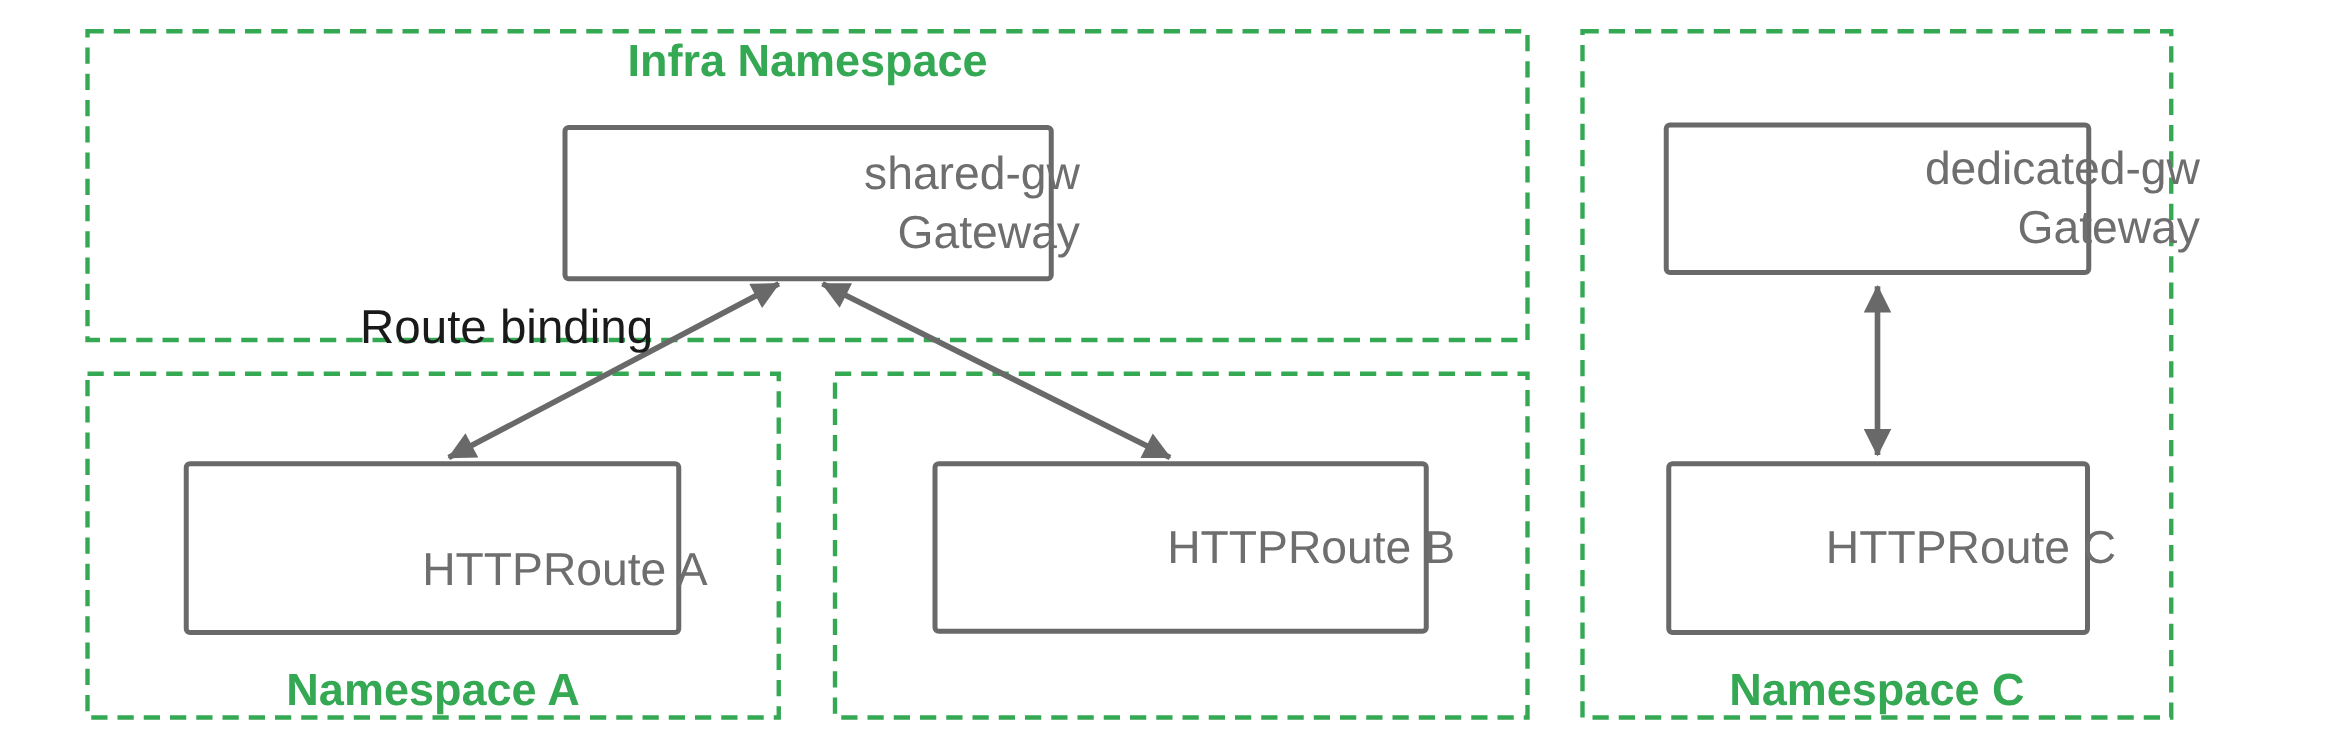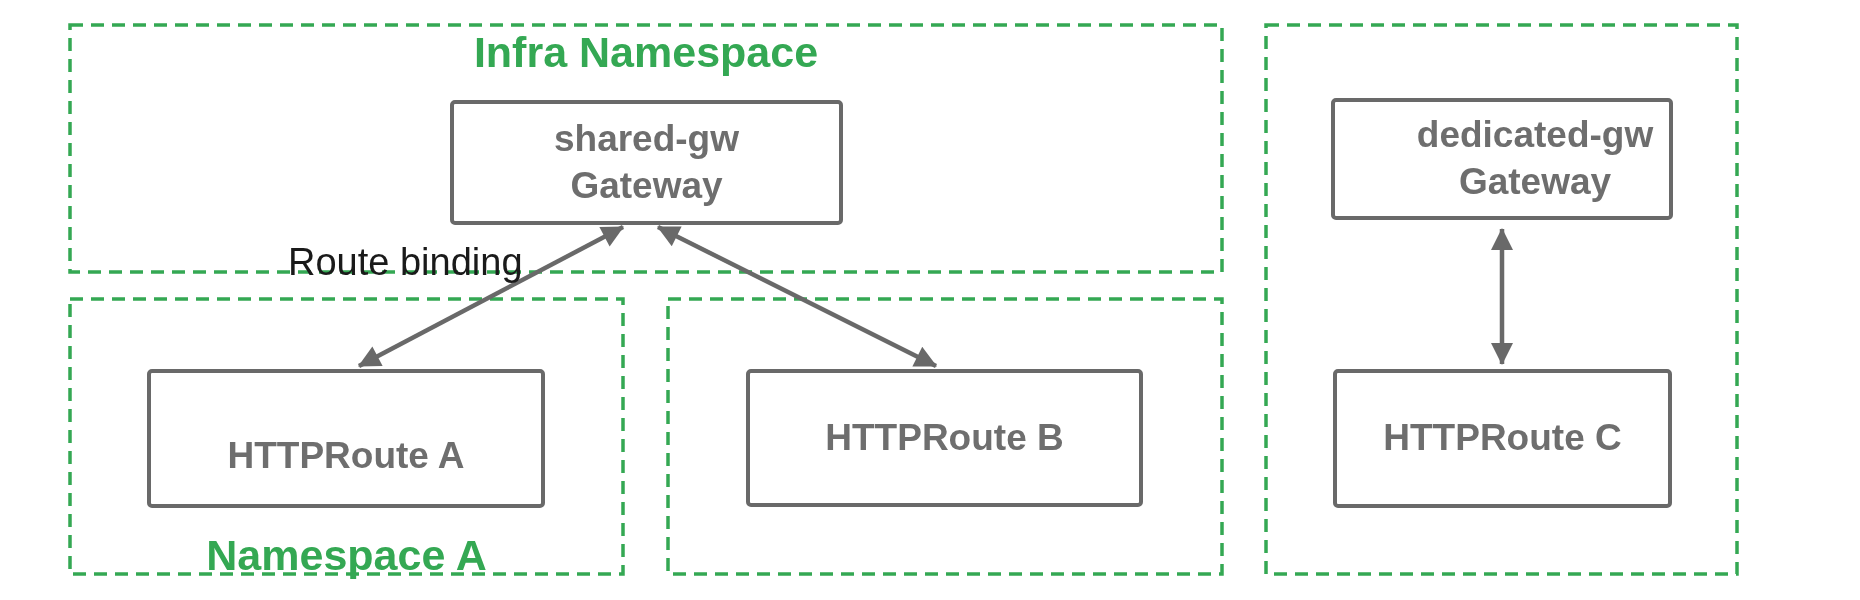--- a/index.html
+++ b/index.html
@@ -8,37 +8,38 @@
     width: 1860px;
     height: 600px;
     background: #ffffff;
     overflow: hidden;
     font-family: "Liberation Sans", sans-serif;
   }
   .layer { position: absolute; left: 0; top: 0; }
   .ns-title {
     position: absolute;
     font-weight: bold;
-    font-size: 43px;
+    font-size: 36px;
     color: var(--namespace-green, #34A853);
     text-align: center;
     white-space: nowrap;
   }
   .node-label {
     position: absolute;
     display: flex;
     flex-direction: column;
-    align-items: center;
+    align-items: flex-end;
     justify-content: center;
-    font-weight: bold;
+    font-weight: normal;
     font-size: 37px;
     line-height: 1.26;
     color: var(--node-text-gray, #6E6E6E);
     text-align: center;
     white-space: nowrap;
+    padding-left: 21px;
   }
   .annotation {
     position: absolute;
     font-size: 38px;
     font-weight: 400;
     color: var(--annotation-black, #1A1A1A);
     white-space: nowrap;
   }
   
   #lbl-infra      { left: 446px; top: 28px;  width: 400px; }
@@ -75,20 +76,21 @@
     <rect x="748" y="371" width="393" height="134" rx="3" fill="#ffffff" style="stroke: var(--node-gray, #696969);" stroke-width="4"></rect>
     <rect x="1335" y="371" width="335" height="135" rx="3" fill="#ffffff" style="stroke: var(--node-gray, #696969);" stroke-width="4"></rect>
 
     <line x1="623" y1="227" x2="359" y2="366" style="stroke: var(--node-gray, #696969);" stroke-width="4.5" marker-start="url(#arrowhead)" marker-end="url(#arrowhead)"></line>
     <line x1="658" y1="227" x2="936" y2="366" style="stroke: var(--node-gray, #696969);" stroke-width="4.5" marker-start="url(#arrowhead)" marker-end="url(#arrowhead)"></line>
     <line x1="1502" y1="229" x2="1502" y2="364" style="stroke: var(--node-gray, #696969);" stroke-width="4.5" marker-start="url(#arrowhead)" marker-end="url(#arrowhead)"></line>
   </svg>
 
   <div class="ns-title" id="lbl-infra">Infra Namespace</div>
   <div class="ns-title" id="lbl-ns-a">Namespace A</div>
+  <div class="ns-title" id="lbl-ns-c">Namespace C</div>
 
   <div class="node-label" id="lbl-shared-gw">
     <span>shared-gw</span>
     <span>Gateway</span>
   </div>
   <div class="node-label" id="lbl-dedicated-gw">
     <span>dedicated-gw</span>
     <span>Gateway</span>
   </div>
   <div class="node-label" id="lbl-route-a">HTTPRoute A</div>

